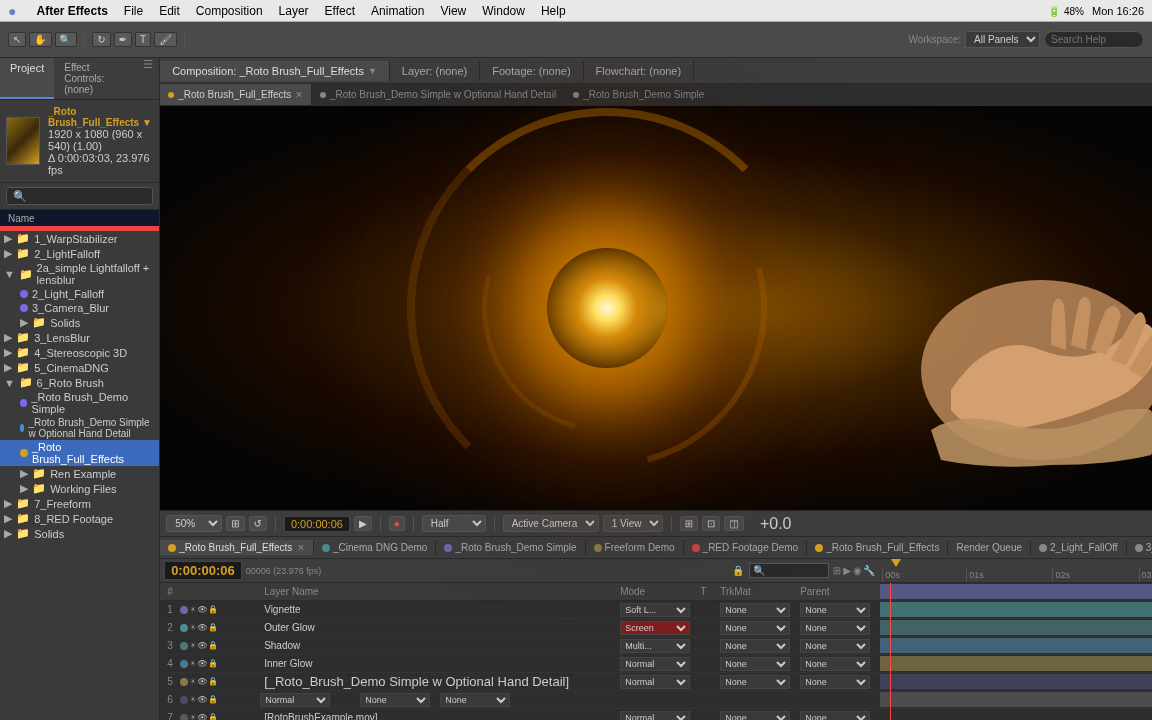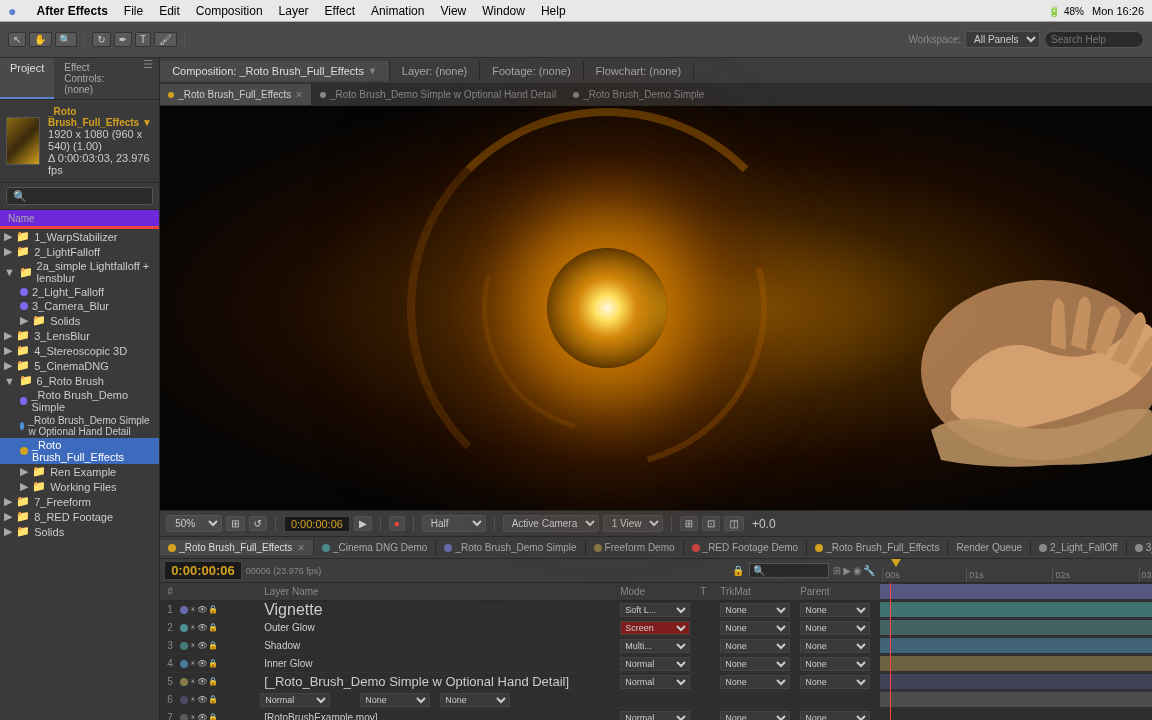--- a/index.html
+++ b/index.html
@@ -163,21 +163,21 @@
           <div style="color:#d4a020;font-size:10px;font-weight:bold;">_Roto Brush_Full_Effects ▼</div>
           <div>1920 x 1080 (960 x 540) (1.00)</div>
           <div>Δ 0:00:03:03, 23.976 fps</div>
         </div>
       </div>
 
       <div id="project-search">
         <input type="text" placeholder="🔍" style="width: 100%; background: rgb(42, 42, 42); border: 1px solid rgb(85, 85, 85); color: rgb(204, 204, 204); padding: 2px 6px; font-size: 11px; border-radius: 3px;">
       </div>
 
-      <div style="padding:2px 8px;background:#6d28d9;border-bottom:3px solid #ef4444;">
+      <div style="padding:2px 8px;background:#0f172a;border-bottom:5px solid #ef4444;">
         <span style="font-size:10px;color:#aaa;">Name</span>
       </div>
 
       <div id="project-tree">
         <div class="tree-item">
           <span class="tree-folder">▶</span>
           <span style="margin-right:4px;color:#888;">📁</span>
           <span>1_WarpStabilizer</span>
         </div>
         <div class="tree-item">
@@ -347,21 +347,21 @@
         <select class="vc-btn">
           <option>Active Camera</option>
         </select>
         <select class="vc-btn">
           <option>1 View</option>
         </select>
         <div class="vc-sep"></div>
         <span class="vc-btn">⊞</span>
         <span class="vc-btn">⊡</span>
         <span class="vc-btn">◫</span>
-        <span style="color:#ccc;font-size:12px;margin-left:4px;">+0.0</span>
+        <span style="color:#ccc;font-size:16px;margin-left:12px;">+0.0</span>
       </div>
 
       <div id="timeline-area">
 
         <div id="timeline-tabs">
           <div class="tl-tab active">
             <span class="tl-dot" style="background:#d4a020;"></span>
             _Roto Brush_Full_Effects
             <span style="margin-left:2px;font-size:9px;color:#888;">✕</span>
           </div>
@@ -428,21 +428,21 @@
             <div id="layers-area">
 
               <div class="layer-row">
                 <div class="layer-num">1</div>
                 <div class="layer-icons">
                   <span style="width:8px;height:8px;border-radius:50%;background:#6a6aaa;display:inline-block;"></span>
                   <span style="font-size:8px;color:#888;cursor:pointer;">☀</span>
                   <span style="font-size:8px;cursor:pointer;">👁</span>
                   <span style="font-size:8px;cursor:pointer;">🔒</span>
                 </div>
-                <div class="layer-name" style="flex:1;padding:0 4px;color:#ccc;font-size:16px;">Vignette</div>
+                <div class="layer-name" style="flex:1;padding:0 4px;color:#ccc;font-size:10px;">Vignette</div>
                 <div style="width:80px;">
                   <select style="background:#3a3a3a;border:1px solid #444;color:#ccc;font-size:9px;height:14px;width:70px;">
                     <option>Soft L...</option>
                   </select>
                 </div>
                 <div style="width:20px;"></div>
                 <div style="width:80px;">
                   <select style="background:#3a3a3a;border:1px solid #444;color:#ccc;font-size:9px;height:14px;width:70px;">
                     <option>None</option>
                   </select>

